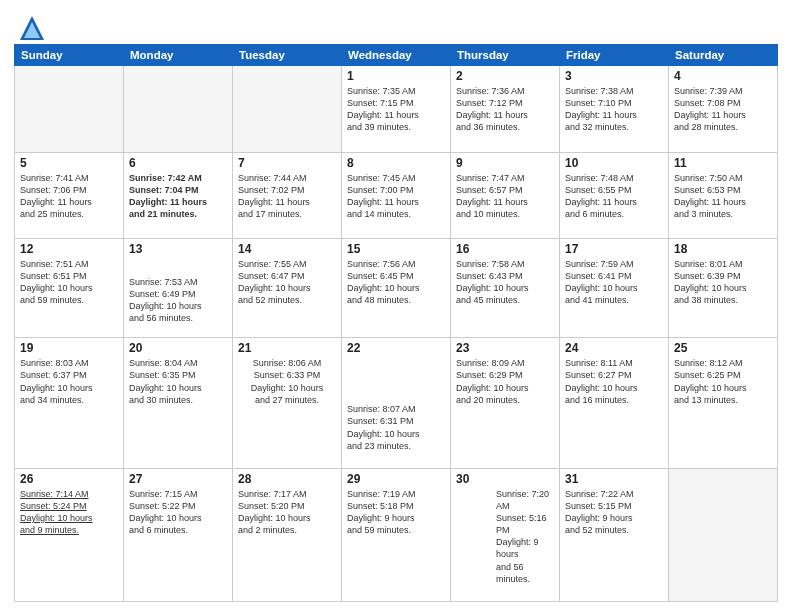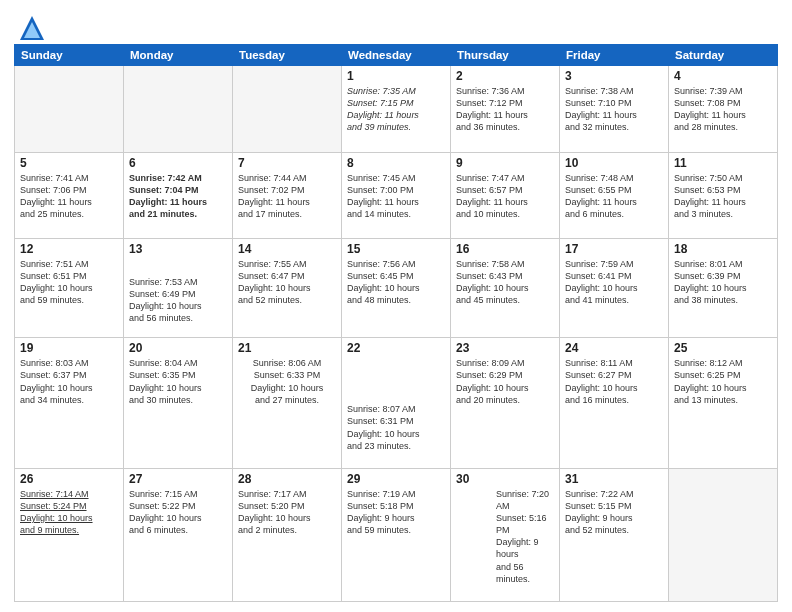--- a/index.html
+++ b/index.html
@@ -128,21 +128,21 @@
           <th>Saturday</th>
         </tr>
     </thead>
     <tbody id="calendar-body">
     <tr>
           <td class="empty"></td>
           <td class="empty"></td>
           <td class="empty"></td>
           <td>
             <span class="day-num">1</span>
-            <div class="day-info" style="white-space: pre-line; font-style: italic;">Sunrise: 7:35 AM
+            <div class="day-info" style="white-space: pre-line;">Sunrise: 7:35 AM
 Sunset: 7:15 PM
 Daylight: 11 hours
 and 39 minutes.</div>
           </td>
           <td>
             <span class="day-num">2</span>
             <div class="day-info" style="white-space: pre-line;">Sunrise: 7:36 AM
 Sunset: 7:12 PM
 Daylight: 11 hours
 and 36 minutes.</div>

